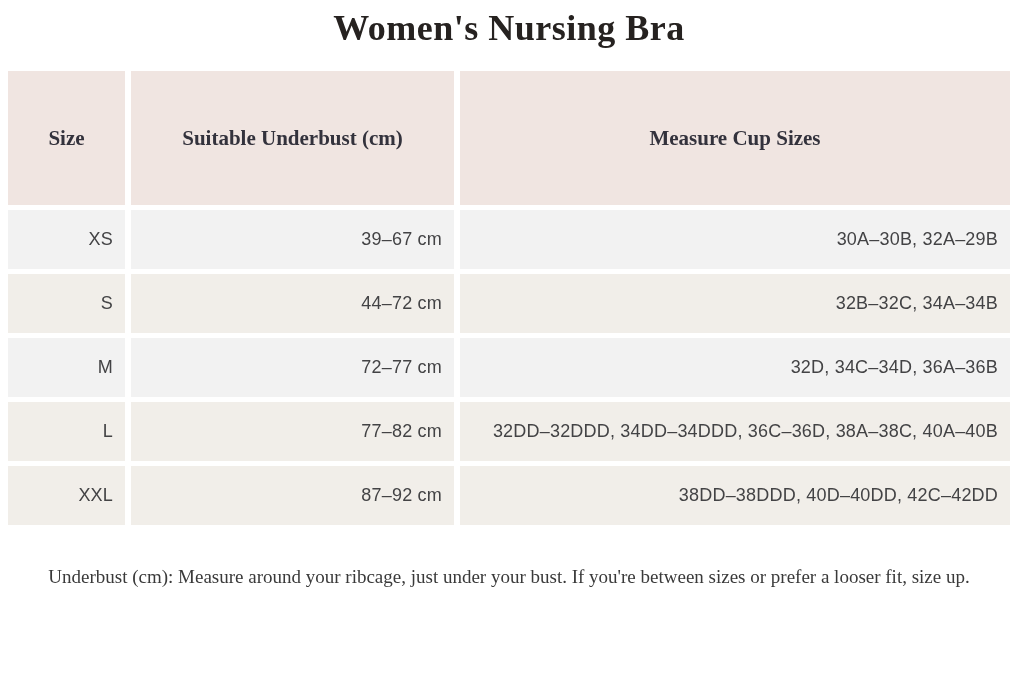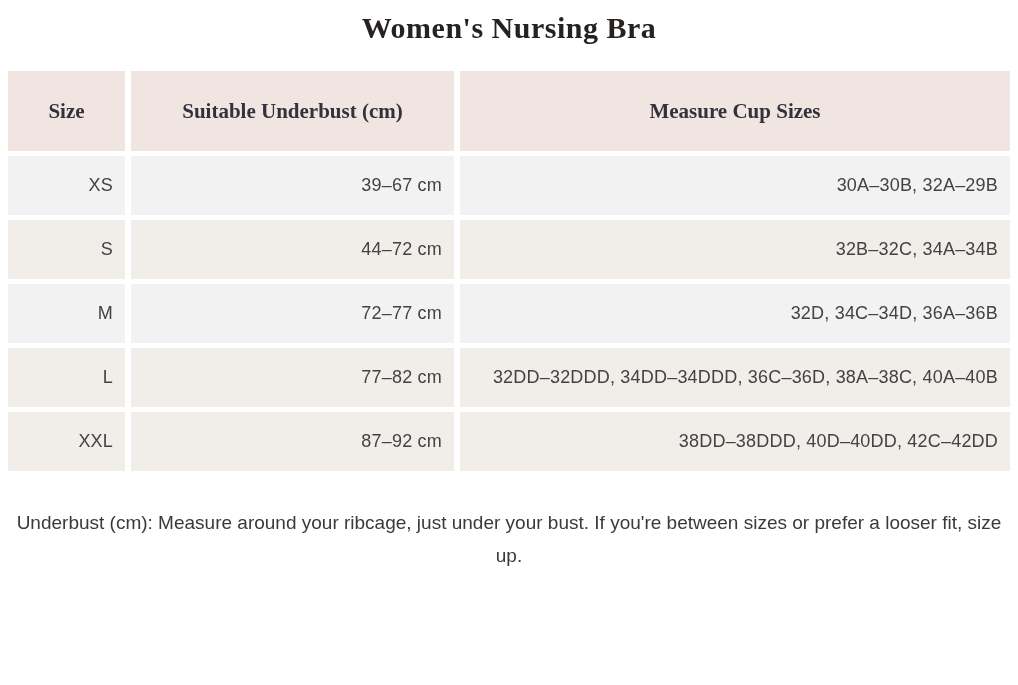--- a/index.html
+++ b/index.html
@@ -20,21 +20,21 @@
   }
   body {
     width: 1018px;
     height: 685px;
     overflow: hidden;
     font-family: "Liberation Sans", sans-serif;
   }
   .page-title {
     font-family: "Liberation Serif", "DejaVu Serif", serif;
     font-weight: 700;
-    font-size: 30px;
+    font-size: 36px;
     line-height: 38px;
     text-align: center;
     color: var(--title_text);
     margin: 9px 0 19px 0;
     letter-spacing: 0.5px;
   }
   .chart-table {
     table-layout: fixed;
     width: 1014px;
     margin: 0 auto;
@@ -44,21 +44,21 @@
   .chart-table th {
     background: var(--header_bg);
     font-family: "Liberation Serif", "DejaVu Serif", serif;
     font-weight: 700;
     font-size: 21px;
     line-height: 40px;
     color: var(--header_text);
     text-align: center;
     vertical-align: middle;
     height: 80px;
-    padding: 0 8px;
+    padding: 27px 8px;
   }
   .chart-table th .hdr-inner {
     display: inline-block;
     max-width: 240px;
   }
   .chart-table td {
     font-size: 18px;
     line-height: 29px;
     color: var(--body_text);
     text-align: right;
@@ -68,20 +68,21 @@
   }
   tr.row-gray td { background: var(--row_alt_gray); }
   tr.row-beige td { background: var(--row_alt_beige); }
   .measurement-note {
     font-size: 19px;
     line-height: 33px;
     color: var(--note_text);
     text-align: center;
     max-width: 1002px;
     margin: 30px auto 0 auto;
+    font-family: Liberation Serif, serif;
   }
 </style>
 </head>
 <body>
 
 <main>
 
   <h1 class="page-title">Women's Nursing Bra</h1>
 
   <table class="chart-table">

